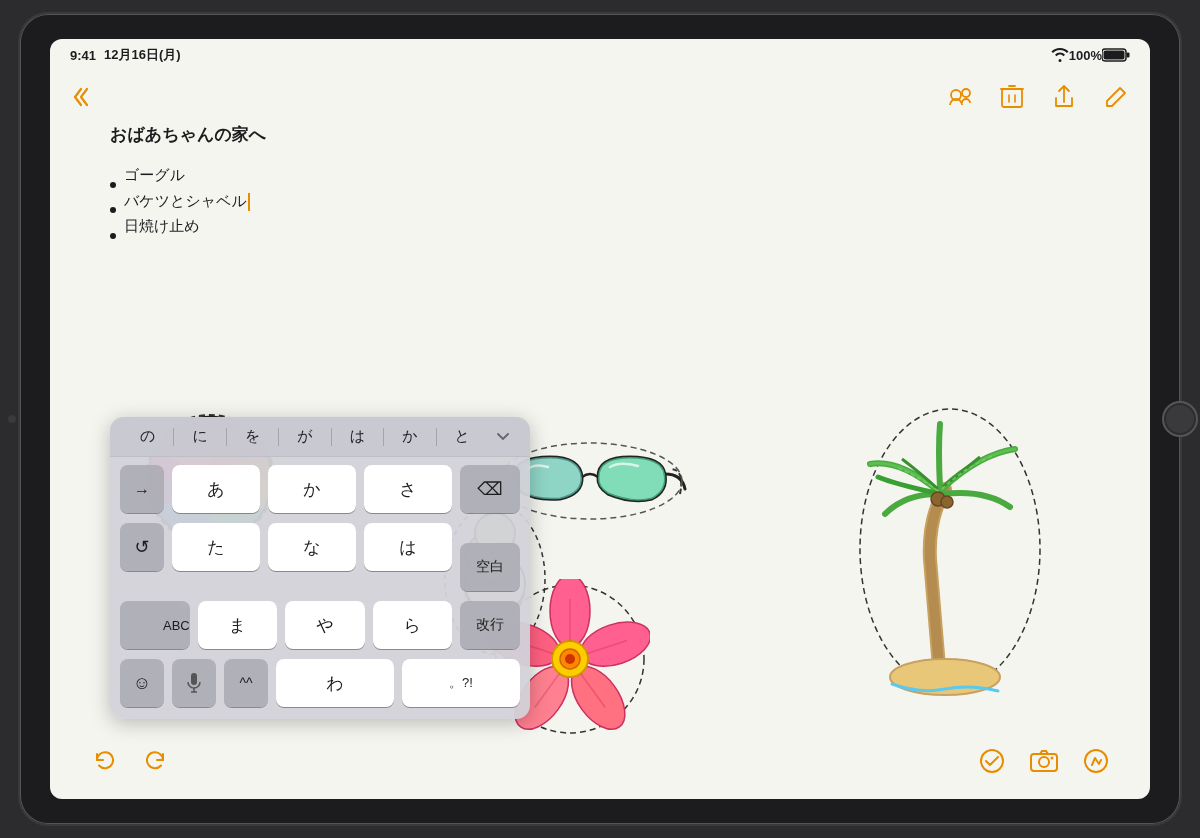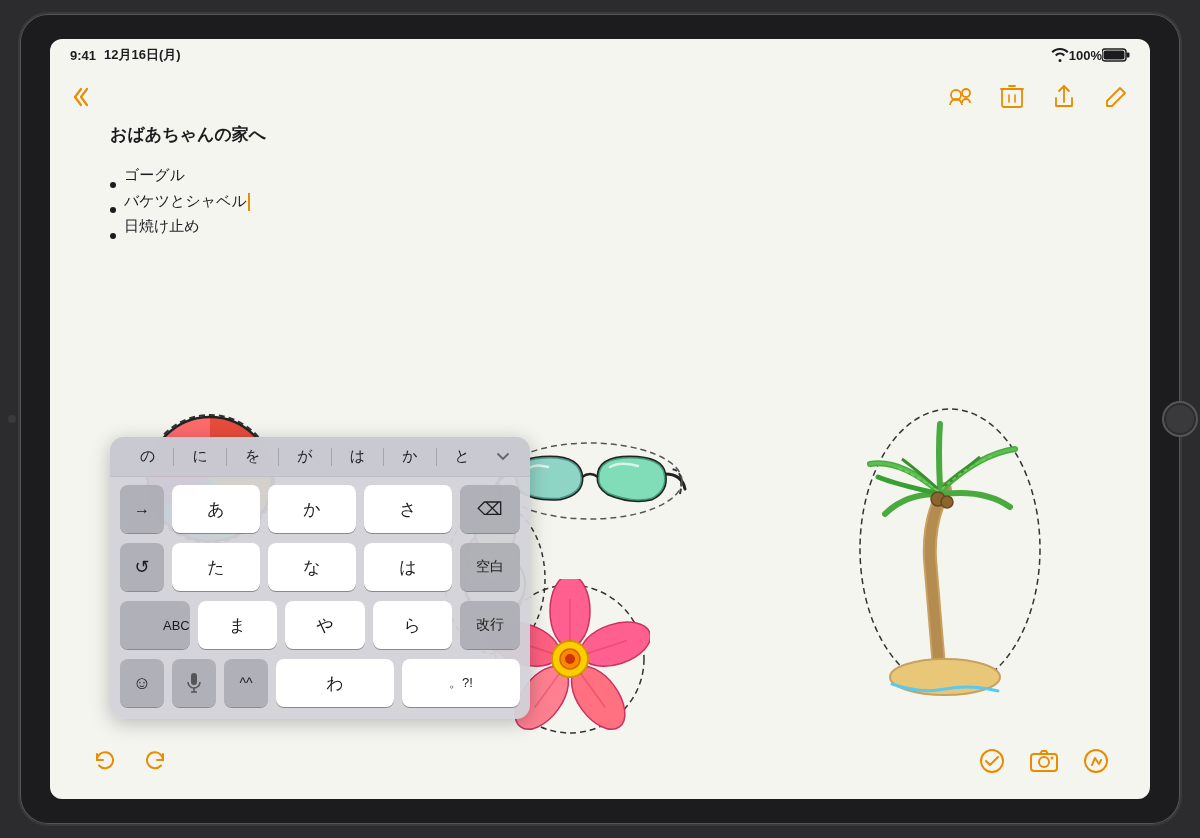--- a/index.html
+++ b/index.html
@@ -305,20 +305,21 @@
       min-width: 60px;
       flex: 0 0 auto;
       font-size: 13px;
     }
 
     .key-space {
       background: rgba(172,172,180,0.9);
       min-width: 60px;
       flex: 0 0 auto;
       font-size: 13px;
+      margin-top: 20px;
     }
 
     
     .bottom-toolbar {
       position: absolute;
       bottom: 16px;
       left: 0;
       right: 0;
       height: 44px;
       display: flex;

